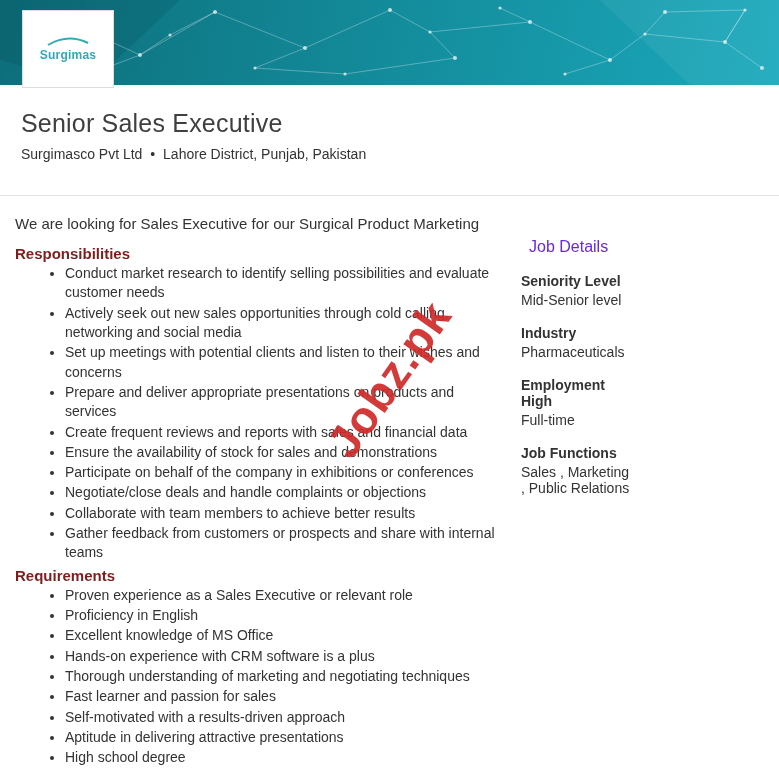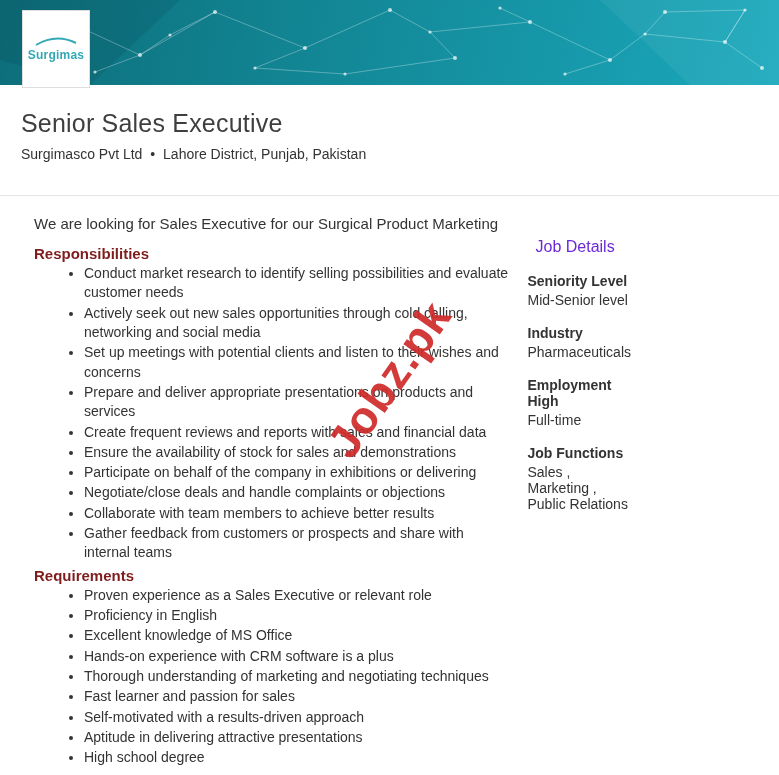--- a/index.html
+++ b/index.html
@@ -17,21 +17,21 @@
   .banner {
     position: absolute; top: 0; left: 0;
     width: 779px; height: 85px;
     background: linear-gradient(100deg, #0d6e7a, #1aa9bc);
   }
   .banner svg { display: block; width: 100%; height: 100%; }
 
   
   .logo-box {
     position: absolute; left: 22px; top: 10px;
-    width: 68px; height: 78px;
+    width: 92px; height: 78px;
     background: #ffffff;
     border: 1px solid #dddddd;
     display: flex; align-items: center; justify-content: center;
     cursor: pointer;
   }
   .logo-inner { display: flex; flex-direction: column; align-items: center; color: #33a9b6; }
   .logo-swoosh { margin-bottom: 1px; }
   .logo-text { font-size: 12px; font-weight: bold; letter-spacing: 0.2px; }
 
   
@@ -48,21 +48,21 @@
     position: absolute; top: 195px; left: 0;
     width: 779px; margin: 0; border: none;
     border-top: 1px solid #e5e5e5;
   }
 
   
   .content {
     position: absolute; top: 196px; left: 0;
     width: 649px;
     display: flex;
-    padding: 16px 18px 0 34px;
+    padding: 16px 18px 0 15px;
   }
   .main-col { width: 492px; }
   .intro { margin: 0 0 9px 0; font-size: 15px; line-height: 1.6; color: #333333; }
   .section-heading { margin: 3px 0 2px 0; font-size: 15px; font-weight: bold; color: #7f1d1d; }
   ul.bullet-list { margin: 0 0 4px 0; padding: 0 0 0 50px; list-style: disc; }
   ul.bullet-list li { font-size: 14px; line-height: 1.38; color: #333333; margin: 0 0 1px 0; }
 
   .side-col { margin-left: 14px; flex: 1; padding-top: 18px; }
   .jd-heading { margin: 8px; font-size: 16px; font-weight: 500; color: #6d28d9; }
   .field { margin-top: 17px; }
@@ -148,21 +148,21 @@
     <p class="intro">We are looking for Sales Executive for our Surgical Product Marketing</p>
     <div id="sections">
         <h3 class="section-heading">Responsibilities</h3>
         <ul class="bullet-list">
           <li>Conduct market research to identify selling possibilities and evaluate customer needs</li>
           <li>Actively seek out new sales opportunities through cold calling, networking and social media</li>
           <li>Set up meetings with potential clients and listen to their wishes and concerns</li>
           <li>Prepare and deliver appropriate presentations on products and services</li>
           <li>Create frequent reviews and reports with sales and financial data</li>
           <li>Ensure the availability of stock for sales and demonstrations</li>
-          <li>Participate on behalf of the company in exhibitions or delivering</li>
+          <li>Participate on behalf of the company in exhibitions or conferences</li>
           <li>Negotiate/close deals and handle complaints or objections</li>
           <li>Collaborate with team members to achieve better results</li>
           <li>Gather feedback from customers or prospects and share with internal teams</li>
         </ul>
         <h3 class="section-heading">Requirements</h3>
         <ul class="bullet-list">
           <li>Proven experience as a Sales Executive or relevant role</li>
           <li>Proficiency in English</li>
           <li>Excellent knowledge of MS Office</li>
           <li>Hands-on experience with CRM software is a plus</li>

